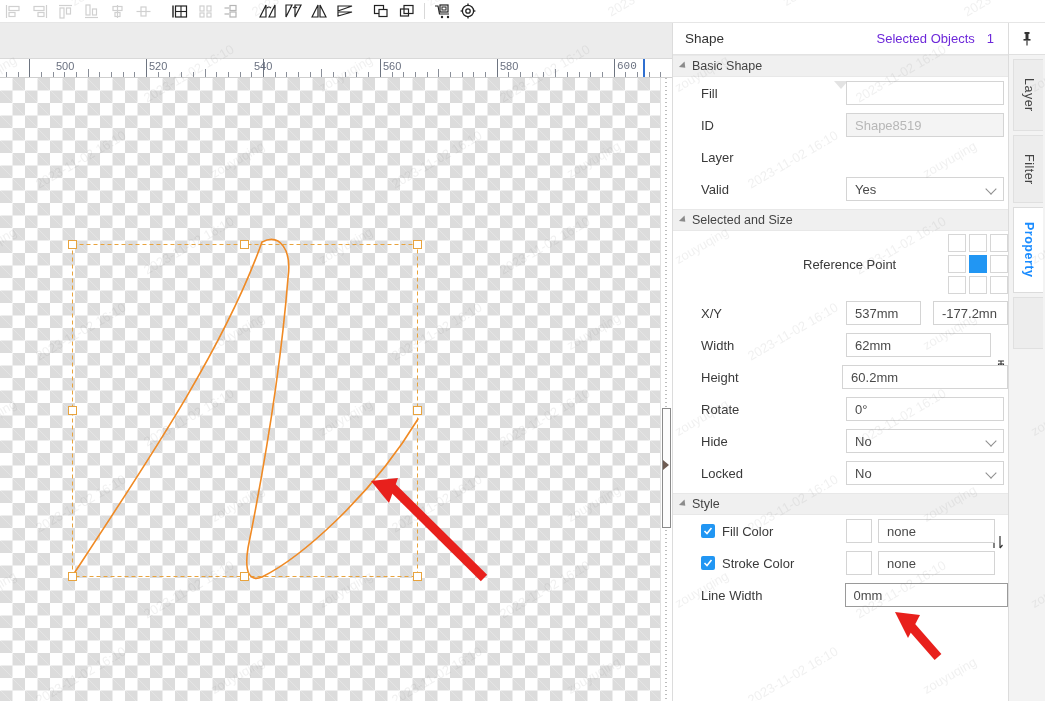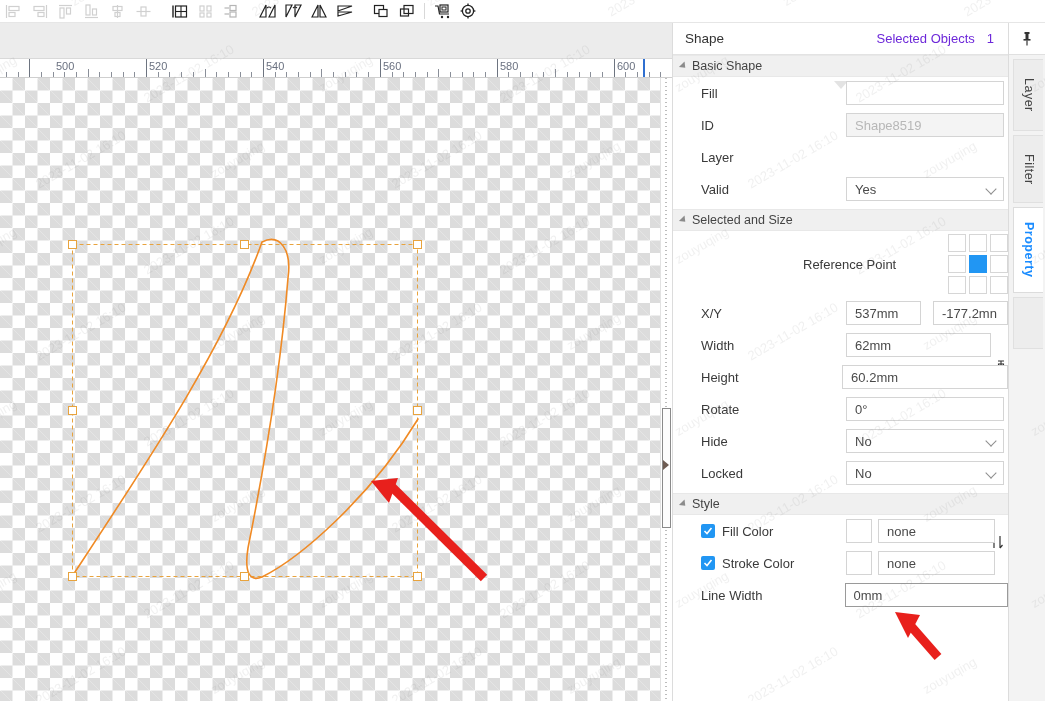--- a/index.html
+++ b/index.html
@@ -336,21 +336,21 @@
       <div class="tick minor" style="left: 158px;"></div>
       <div class="tick minor" style="left: 169px;"></div>
       <div class="tick minor" style="left: 181px;"></div>
       <div class="tick minor" style="left: 193px;"></div>
       <div class="tick mid" style="left: 205px;"></div>
       <div class="tick minor" style="left: 216px;"></div>
       <div class="tick minor" style="left: 228px;"></div>
       <div class="tick minor" style="left: 240px;"></div>
       <div class="tick minor" style="left: 251px;"></div>
       <div class="tick major" style="left: 263px;"></div>
-      <div class="tick-label" style="left: 266px;">540</div>
+      <div class="tick-label" style="left: 254px;">540</div>
       <div class="tick minor" style="left: 275px;"></div>
       <div class="tick minor" style="left: 286px;"></div>
       <div class="tick minor" style="left: 298px;"></div>
       <div class="tick minor" style="left: 310px;"></div>
       <div class="tick mid" style="left: 321px;"></div>
       <div class="tick minor" style="left: 333px;"></div>
       <div class="tick minor" style="left: 345px;"></div>
       <div class="tick minor" style="left: 356px;"></div>
       <div class="tick minor" style="left: 368px;"></div>
       <div class="tick major" style="left: 380px;"></div>
@@ -369,21 +369,21 @@
       <div class="tick minor" style="left: 508px;"></div>
       <div class="tick minor" style="left: 520px;"></div>
       <div class="tick minor" style="left: 532px;"></div>
       <div class="tick minor" style="left: 543px;"></div>
       <div class="tick mid" style="left: 555px;"></div>
       <div class="tick minor" style="left: 567px;"></div>
       <div class="tick minor" style="left: 579px;"></div>
       <div class="tick minor" style="left: 590px;"></div>
       <div class="tick minor" style="left: 602px;"></div>
       <div class="tick major" style="left: 614px;"></div>
-      <div class="tick-label" style="left: 617px;">600</div>
+      <div class="tick-label" style="left: 617px; font-family: Liberation Mono, monospace;">600</div>
       <div class="tick minor" style="left: 625px;"></div>
       <div class="tick minor" style="left: 637px;"></div>
       <div class="tick minor" style="left: 649px;"></div>
       <div class="tick minor" style="left: 660px;"></div>
       <div class="cursor-mark" style="left: 643px;"></div>
     </div>
 
   <div class="canvas-wrap">
     <svg class="canvas-svg" width="672" height="623" viewBox="0 0 672 623">
 

